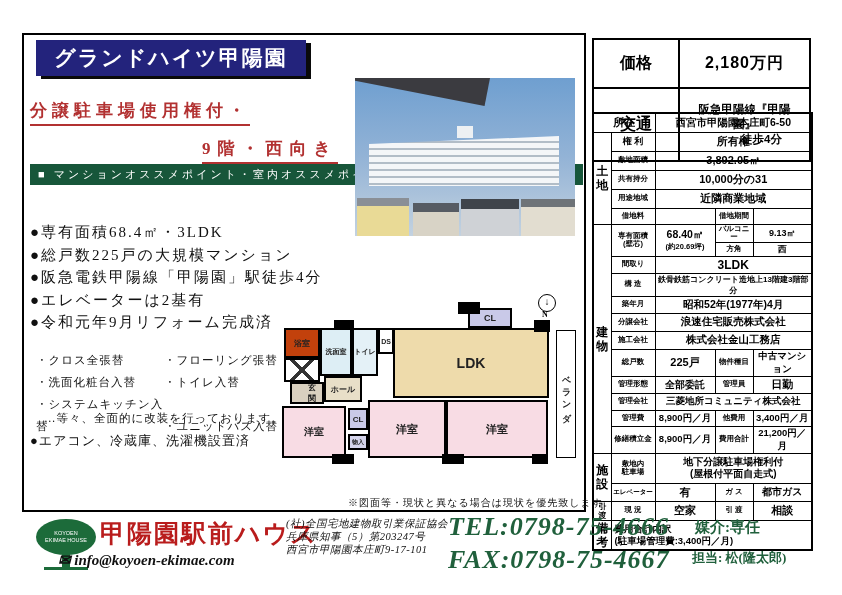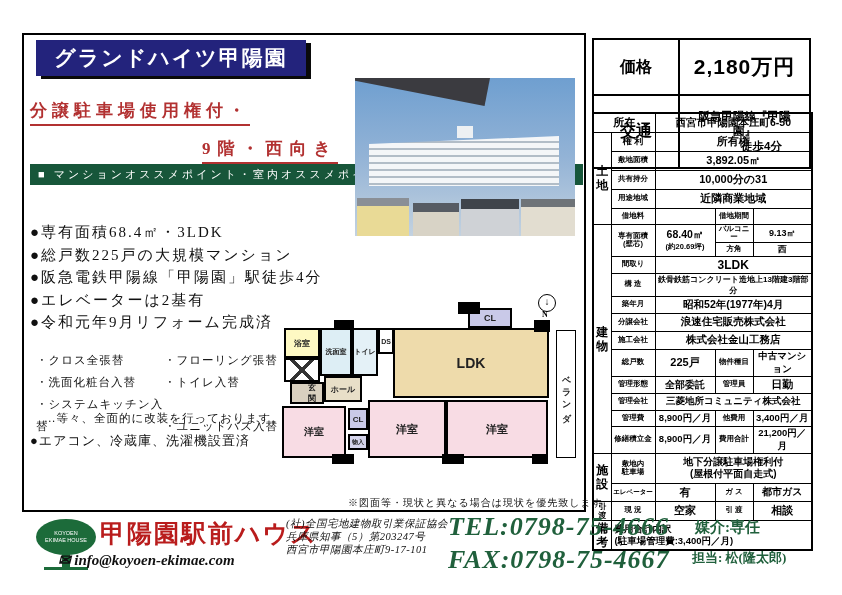--- a/index.html
+++ b/index.html
@@ -134,21 +134,21 @@
       <span>・洗面化粧台入替</span><span>・トイレ入替</span>
     </div>
     <div class="reform-row">
       <span>・システムキッチン入替</span><span>・ユニットバス入替</span>
     </div>
   </div>
   <div class="reform-note">…等々、全面的に改装を行っております。</div>
   <div class="appliances">●エアコン、冷蔵庫、洗濯機設置済</div>
 
   <div class="plan">
-    <div class="room" style="left:2px; top:32px; width:36px; height:30px; background:#fef9c3; font-size:8px;">浴室</div>
+    <div class="room" style="left:2px; top:32px; width:36px; height:30px; background:#c2410c; font-size:8px;">浴室</div>
     <div class="room" style="left:38px; top:32px; width:32px; height:48px; background:#ddeef5; font-size:7px;">洗面室</div>
     <div class="room" style="left:70px; top:32px; width:26px; height:48px; background:#e4f1f7; font-size:7px;">トイレ</div>
     <div class="room" style="left:96px; top:32px; width:16px; height:26px; background:#fff; font-size:7px;">DS</div>
     <div class="room" style="left:186px; top:12px; width:44px; height:20px; background:#c9c9e8; font-size:9px;">CL</div>
     <div class="room" style="left:111px; top:32px; width:156px; height:70px; background:#eedbab; font-size:14px;">LDK</div>
     <div class="room xbox" style="left:2px; top:62px; width:36px; height:24px;"></div>
     <div class="room" style="left:8px; top:86px; width:34px; height:22px; background:#d9d0bf; font-size:8px;padding-left:16px;">玄関</div>
     <div class="room" style="left:42px; top:80px; width:38px; height:26px; background:#e8dfc8; font-size:8px;">ホール</div>
     <div class="room" style="left:0px; top:110px; width:64px; height:52px; background:#f8dce4; font-size:10px;">洋室</div>
     <div class="room" style="left:66px; top:112px; width:20px; height:22px; background:#c9c9e8; font-size:8px;">CL</div>
@@ -164,21 +164,21 @@
     <div class="pl" style="left:50px; top:158px; width:22px; height:10px;"></div>
     <div class="pl" style="left:160px; top:158px; width:22px; height:10px;"></div>
     <div class="pl" style="left:250px; top:158px; width:16px; height:10px;"></div>
   </div>
   <div class="plan-note">※図面等・現状と異なる場合は現状を優先致します。</div>
 
   <table class="ptable">
     <tbody>
         <tr style="height:33px;">
       <td style="width:58px; font-size:16px;">価格</td>
-      <td style="font-size:21px; letter-spacing:1px;text-align:center;">2,180万円</td>
+      <td style="font-size:16px; letter-spacing:1px;text-align:center;">2,180万円</td>
     </tr>
     <tr style="height:33px;">
       <td style="font-size:16px;">交通</td>
       <td>
         <div style="font-size:11.5px; text-align:center;">阪急甲陽線『甲陽園』</div>
         <div style="font-size:11.5px; text-align:right; padding-right:14px;">徒歩4分</div>
       </td>
     </tr>
   </tbody>
     </table>

